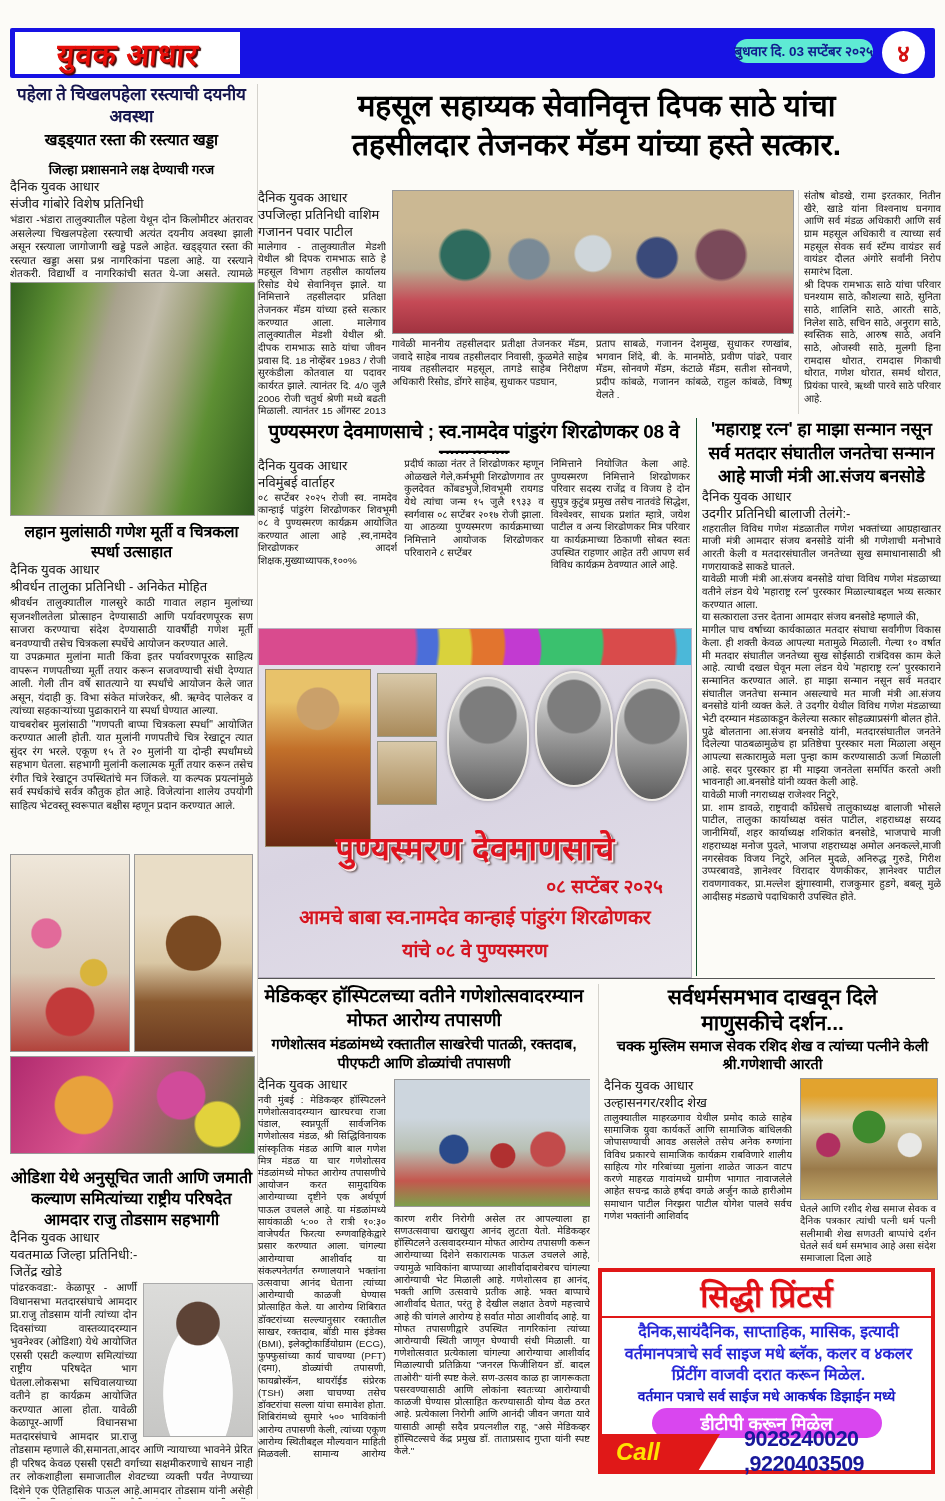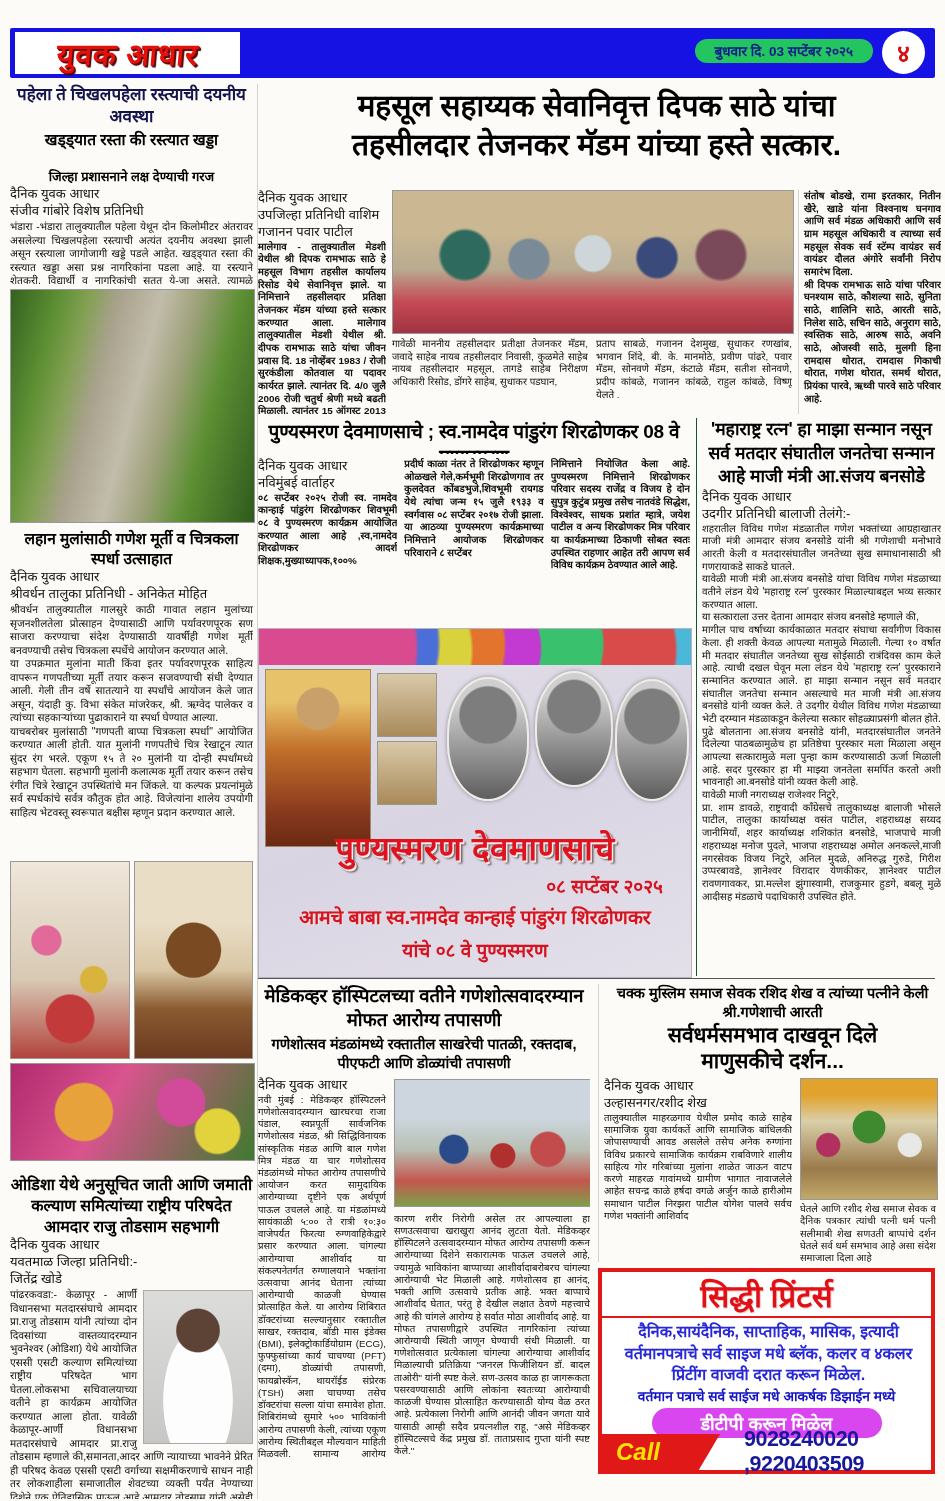--- a/index.html
+++ b/index.html
@@ -8,21 +8,21 @@
   .abs{position:absolute;}
   .ovh{overflow:hidden;}
   .pre{white-space:pre-line;}
   .ctr{text-align:center;}
 
   
   .masthead{left:10px;top:28px;width:925px;height:50px;background:#1712e4;border-radius:2px;}
   .logo-box{position:absolute;left:5px;top:4px;width:225px;height:42px;background:#fff;display:flex;align-items:center;justify-content:center;}
   .logo-text{font-size:30px;font-weight:800;color:#e60f0a;transform:skewX(-5deg);
              text-shadow:1px 1px 0 #6d0a05,2px 2px 1px #3a0503;letter-spacing:1px;}
-  .date-pill{position:absolute;right:62px;top:11px;background:#22c55e;border-radius:14px;padding:3px 20px;
+  .date-pill{position:absolute;right:62px;top:11px;background:#5eead4;border-radius:14px;padding:3px 0;
              font-size:13.5px;font-weight:bold;color:#101a8e;}
   .pagenum-circle{position:absolute;right:10px;top:3px;width:43px;height:43px;border-radius:50%;background:#fff;
              display:flex;align-items:center;justify-content:center;font-size:24px;font-weight:800;color:#d40f0f;}
 
   
   .h-navy{color:#15154e;font-weight:800;text-align:center;line-height:1.3;}
   .h-blk{color:#000;font-weight:800;text-align:center;line-height:1.3;}
   .byl{font-size:13px;font-weight:normal;line-height:1.3;}
   .body-txt{font-size:10.4px;line-height:1.3;text-align:justify;}
   .hr{border-top:1.5px solid #555;}
@@ -44,21 +44,21 @@
 
   
   .main-head{left:258px;top:86px;width:677px;height:100px;font-size:30px;}
   .satkar{left:258px;top:190px;width:677px;height:224px;}
   .satkar .c1{position:absolute;left:0;top:0;width:128px;height:224px;}
   .group-photo{position:absolute;left:134px;top:0;width:400px;height:142px;
     background:radial-gradient(circle at 18% 45%,#2e6b5e 0 7%,transparent 8%),radial-gradient(circle at 34% 48%,#7a8a96 0 7%,transparent 8%),radial-gradient(circle at 50% 44%,#cfd6da 0 8%,transparent 9%),radial-gradient(circle at 66% 47%,#3a4a7a 0 7%,transparent 8%),radial-gradient(circle at 82% 45%,#7a4a5a 0 7%,transparent 8%),linear-gradient(180deg,#cbb893 0 28%,#b8ab90 55%,#c54a56 78%,#a13340);}
   .bcols{position:absolute;left:134px;top:148px;width:400px;height:76px;display:flex;gap:8px;}
   .bcols .bc{flex:1;font-size:9.9px;line-height:1.28;text-align:justify;overflow:hidden;}
   .satkar .c3{position:absolute;left:540px;top:0;width:137px;height:224px;border-left:1px solid #d4d2cc;padding-left:5px;}
-  .small-body{font-size:9.9px;line-height:1.28;text-align:justify;font-weight:bold;}
+  .small-body{font-size:9.9px;line-height:1.28;text-align:justify;}
 
   
   .puny-head{left:258px;top:420px;width:432px;height:34px;font-size:19px;letter-spacing:-0.2px;}
   .puny-cols{left:258px;top:458px;width:432px;height:166px;display:flex;gap:7px;}
   .puny-cols .pc{flex:1;overflow:hidden;}
   .collage{left:258px;top:628px;width:432px;height:348px;border:1px solid #b9b2c2;
     background:linear-gradient(160deg,#e6e2ea,#d9d4e2 50%,#e4e0ea);}
   .flower-strip{position:absolute;left:0;top:0;width:100%;height:36px;
     background:radial-gradient(circle at 6% 50%,#d94b8e 0 32%,transparent 33%),radial-gradient(circle at 16% 40%,#4b6ed9 0 30%,transparent 31%),radial-gradient(circle at 27% 60%,#d9d23c 0 30%,transparent 31%),radial-gradient(circle at 38% 45%,#e2742e 0 30%,transparent 31%),radial-gradient(circle at 50% 55%,#c23ad1 0 30%,transparent 31%),radial-gradient(circle at 62% 42%,#3ac16e 0 28%,transparent 29%),radial-gradient(circle at 74% 58%,#d94b4b 0 30%,transparent 31%),radial-gradient(circle at 86% 45%,#4bb8d9 0 30%,transparent 31%),radial-gradient(circle at 96% 55%,#e89a2e 0 30%,transparent 31%),#efeaf2;}
   .shivaji-fig{position:absolute;left:6px;top:40px;width:104px;height:176px;border:1px solid #9a8a6a;
@@ -125,21 +125,21 @@
     </div>
     <div class="date-pill">बुधवार दि. 03 सप्टेंबर २०२५</div>
     <div class="pagenum-circle">४</div>
   </div>
 
   <div class="abs leftcol ovh">
 
     <div>
       <div class="h-navy" style="font-size:17px;">पहेला ते चिखलपहेला रस्त्याची दयनीय अवस्था</div>
       <div class="h-blk" style="font-size:15.5px;margin-top:2px;">खड्ड्यात रस्ता की रस्त्यात खड्डा</div>
-      <div class="h-blk" style="font-size:13px;margin-top:19px;">जिल्हा प्रशासनाने लक्ष देण्याची गरज</div>
+      <div class="h-blk" style="font-size:13px;margin-top:12px;">जिल्हा प्रशासनाने लक्ष देण्याची गरज</div>
       <div class="byl">दैनिक युवक आधार</div>
       <div class="byl">संजीव गांबोरे  विशेष प्रतिनिधी</div>
       <div class="body-txt ovh" style="height:64px;">भंडारा -भंडारा तालुक्यातील पहेला येथून दोन किलोमीटर अंतरावर असलेल्या चिखलपहेला रस्त्याची अत्यंत दयनीय अवस्था झाली असून रस्त्याला जागोजागी खड्डे पडले आहेत. खड्ड्यात रस्ता की रस्त्यात खड्डा असा प्रश्न नागरिकांना पडला आहे. या रस्त्याने शेतकरी, विद्यार्थी व नागरिकांची सतत ये-जा असते. त्यामुळे शासनाने व जिल्हा प्रशासनाने या रस्त्याकडे तातडीने लक्ष देऊन दुरुस्ती करावी अशी मागणी परिसरातून होत आहे.</div>
       <div class="road-photo photo-frame"></div>
     </div>
 
     <div style="margin-top:6px;">
       <div class="h-blk" style="font-size:15.5px;">लहान मुलांसाठी गणेश मूर्ती व चित्रकला स्पर्धा उत्साहात</div>
       <div class="byl">दैनिक युवक आधार</div>
       <div class="byl">श्रीवर्धन तालुका प्रतिनिधी - अनिकेत मोहित</div>
@@ -232,23 +232,23 @@
       <div class="medi-c1">
         <div class="byl">दैनिक युवक आधार</div>
         <div class="tiny-body">नवी मुंबई : मेडिकव्हर हॉस्पिटलने गणेशोत्सवादरम्यान खारघरचा राजा पंडाल, स्वप्नपूर्ती सार्वजनिक गणेशोत्सव मंडळ, श्री सिद्धिविनायक सांस्कृतिक मंडळ आणि बाल गणेश मित्र मंडळ या चार गणेशोत्सव मंडळांमध्ये मोफत आरोग्य तपासणीचे आयोजन करत सामुदायिक आरोग्याच्या दृष्टीने एक अर्थपूर्ण पाऊल उचलले आहे. या मंडळांमध्ये सायंकाळी ५:०० ते रात्री १०:३० वाजेपर्यंत फिरत्या रुग्णवाहिकेद्वारे प्रसार करण्यात आला. चांगल्या आरोग्याचा आशीर्वाद या संकल्पनेतर्गत रुग्णालयाने भक्तांना उत्सवाचा आनंद घेताना त्यांच्या आरोग्याची काळजी घेण्यास प्रोत्साहित केले. या आरोग्य शिबिरात डॉक्टरांच्या सल्ल्यानुसार रक्तातील साखर, रक्तदाब, बॉडी मास इंडेक्स (BMI), इलेक्ट्रोकार्डियोग्राम (ECG), फुफ्फुसांच्या कार्य चाचण्या (PFT) (दमा), डोळ्यांची तपासणी, फायब्रोस्कॅन, थायरॉईड संप्रेरक (TSH) अशा चाचण्या तसेच डॉक्टरांचा सल्ला यांचा समावेश होता. शिबिरांमध्ये सुमारे ५०० भाविकांनी आरोग्य तपासणी केली, त्यांच्या एकूण आरोग्य स्थितीबद्दल मौल्यवान माहिती मिळवली. सामान्य आरोग्य समस्यांबद्दल वेळीच निदान आणि जागरूकता वाढवून जीवनाचा दर्जा सुधारणे हा यामागचा उद्देश होता. गणेशोत्सव हा मुंबई आणि महाराष्ट्रात मोठ्या भक्तीने साजरा केला जातो, जिथे हजारो भाविक एकत्र येतात तसेच दर्शनासाठी विविध मंडळांना भेट देतात. या उत्सवादरम्यान भाविकांनी त्यांच्या आरोग्याकडे लक्ष देणे तितकेच महत्त्वाचे आहे,</div>
       </div>
       <div class="health-photo"></div>
       <div class="medi-c2 tiny-body">कारण शरीर निरोगी असेल तर आपल्याला हा सणउत्सवाचा खराखुरा आनंद लुटता येतो. मेडिकव्हर हॉस्पिटलने उत्सवादरम्यान मोफत आरोग्य तपासणी करून आरोग्याच्या दिशेने सकारात्मक पाऊल उचलले आहे, ज्यामुळे भाविकांना बाप्पाच्या आशीर्वादाबरोबरच चांगल्या आरोग्याची भेट मिळाली आहे. गणेशोत्सव हा आनंद, भक्ती आणि उत्सवाचे प्रतीक आहे. भक्त बाप्पाचे आशीर्वाद घेतात, परंतु हे देखील लक्षात ठेवणे महत्त्वाचे आहे की चांगले आरोग्य हे सर्वात मोठा आशीर्वाद आहे. या मोफत तपासणीद्वारे उपस्थित नागरिकांना त्यांच्या आरोग्याची स्थिती जाणून घेण्याची संधी मिळाली. या गणेशोत्सवात प्रत्येकाला चांगल्या आरोग्याचा आशीर्वाद मिळाल्याची प्रतिक्रिया "जनरल फिजीशियन डॉ. बादल ताओरी" यांनी स्पष्ट केले. सण-उत्सव काळ हा जागरूकता पसरवण्यासाठी आणि लोकांना स्वतःच्या आरोग्याची काळजी घेण्यास प्रोत्साहित करण्यासाठी योग्य वेळ ठरत आहे. प्रत्येकाला निरोगी आणि आनंदी जीवन जगता यावे यासाठी आम्ही सदैव प्रयत्नशील राहू, "असे मेडिकव्हर हॉस्पिटल्सचे केंद्र प्रमुख डॉ. ताताप्रसाद गुप्ता यांनी स्पष्ट केले."</div>
     </div>
   </div>
 
   <div class="abs rashid ovh">
-    <div class="h-blk rashid-sub ctr">चक्क मुस्लिम समाज सेवक रशिद शेख व त्यांच्या पत्नीने केली श्री.गणेशाची आरती</div>
     <div class="h-blk rashid-head ctr pre">सर्वधर्मसमभाव दाखवून दिले
 माणुसकीचे दर्शन...</div>
+    <div class="h-blk rashid-sub ctr">चक्क मुस्लिम समाज सेवक रशिद शेख व त्यांच्या पत्नीने केली श्री.गणेशाची आरती</div>
     <div class="rashid-row">
       <div class="rashid-left">
         <div class="byl">दैनिक युवक आधार</div>
         <div class="byl">उल्हासनगर/रशीद शेख</div>
         <div class="tiny-body">तालुक्यातील माहरळगाव येथील प्रमोद काळे साहेब सामाजिक युवा कार्यकर्ते आणि सामाजिक बांधिलकी जोपासण्याची आवड असलेले तसेच अनेक रुग्णांना विविध प्रकारचे सामाजिक कार्यक्रम राबविणारे शालीय साहित्य गोर गरिबांच्या मुलांना शाळेत जाऊन वाटप करणे माहरळ गावांमध्ये ग्रामीण भागात नावाजलेले आहेत सचन्द्र काळे हर्षदा वगळे अर्जुन काळे हारीओम समाधान पाटील निरझरा पाटील योगेश पालवे सर्वच गणेश भक्तांनी आशिर्वाद</div>
       </div>
       <div class="rashid-right">
         <div class="aarti-photo"></div>
         <div class="caption">घेतले आणि रशीद शेख समाज सेवक व दैनिक पत्रकार त्यांची पत्नी धर्म पत्नी सलीमाबी शेख सणउती बाप्पांचे दर्शन घेतले सर्व धर्म समभाव आहे असा संदेश समाजाला दिला आहे</div>
       </div>

